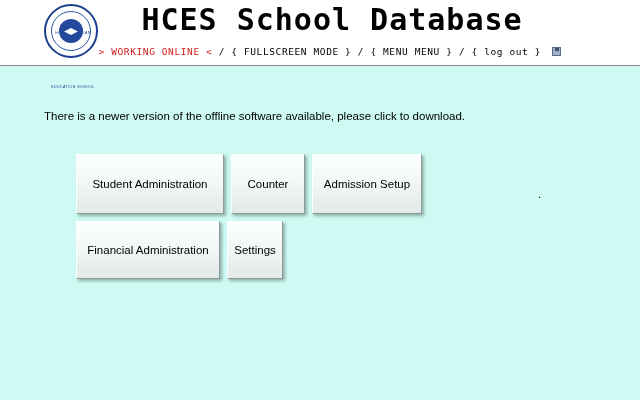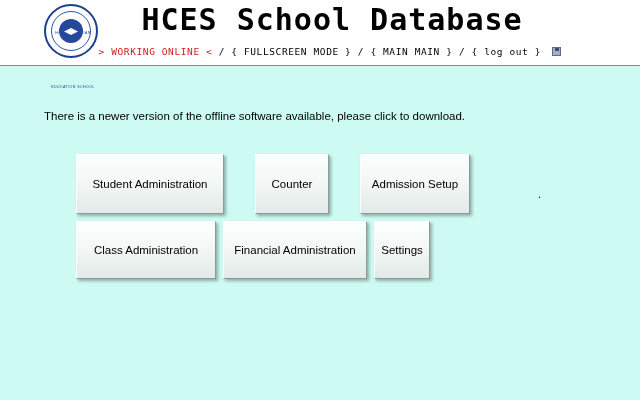--- a/index.html
+++ b/index.html
@@ -158,21 +158,21 @@
   
   .menu {
     position: absolute;
     left: 76px;
     top: 154px;
   }
   .row {
     display: flex;
     align-items: flex-start;
   }
-  .row.row1 { margin-bottom: 7px; gap: 24px; }
+  .row.row1 { margin-bottom: 7px; }
 
   .mbtn {
     background: linear-gradient(180deg, #fbfffe 0%, #f3f8f6 45%, #e2e9e6 100%);
     border-top: 1px solid #ffffff;
     border-left: 1px solid #ffffff;
     border-right: 1px solid #8e9a96;
     border-bottom: 1px solid #8e9a96;
     box-shadow: 2px 2px 3px rgba(0,0,0,0.30);
     color: #000000;
     font-size: 11.5px;
@@ -222,39 +222,38 @@
       </div>
     </div>
 
     <div class="title">HCES School Database</div>
 
     <div class="navline">
       <span class="status">&gt; WORKING ONLINE &lt;</span>
       <span class="sep">/</span>
       <a href="#">{ FULLSCREEN MODE }</a>
       <span class="sep">/</span>
-      <a href="#">{ MAIN MAIN }</a>
+      <a href="#">{ MENU MENU }</a>
       <span class="sep">/</span>
       <a href="#">{ log out }</a>
       <span class="save-icon"></span>
     </div>
   </div>
 
   <div class="notice">There is a newer version of the offline software available, please click to download.</div>
 
   <div class="menu">
 
     <div class="row row1">
       <div class="mbtn h1 w-student gap">Student Administration</div>
       <div class="mbtn h1 w-counter gap">Counter</div>
       <div class="mbtn h1 w-schoolyr">Admission Setup</div>
     </div>
 
     <div class="row row2">
-      <div class="mbtn h2 w-class gap">Class Administration</div>
       <div class="mbtn h2 w-financial gap">Financial Administration</div>
       <div class="mbtn h2 w-settings">Settings</div>
     </div>
 
   </div>
 
   <div class="dot">.</div>
 
 </div>
 

